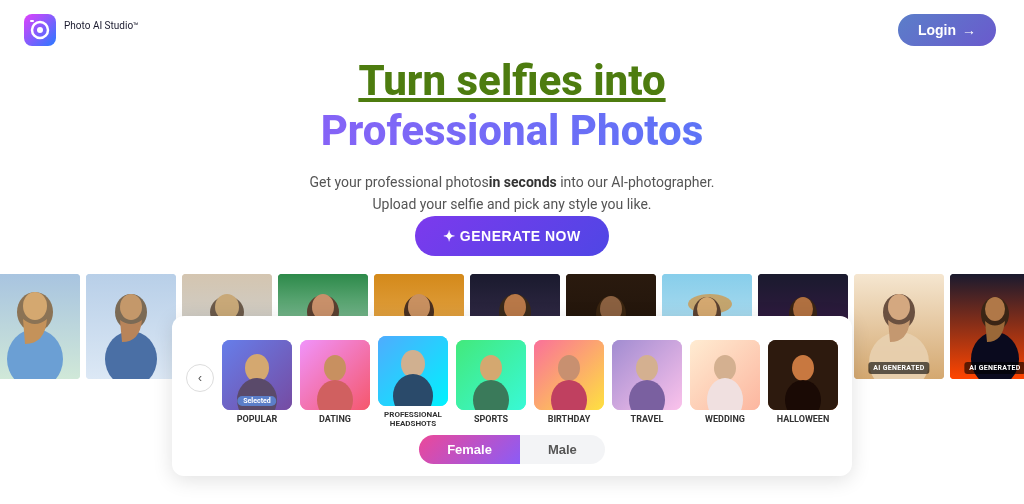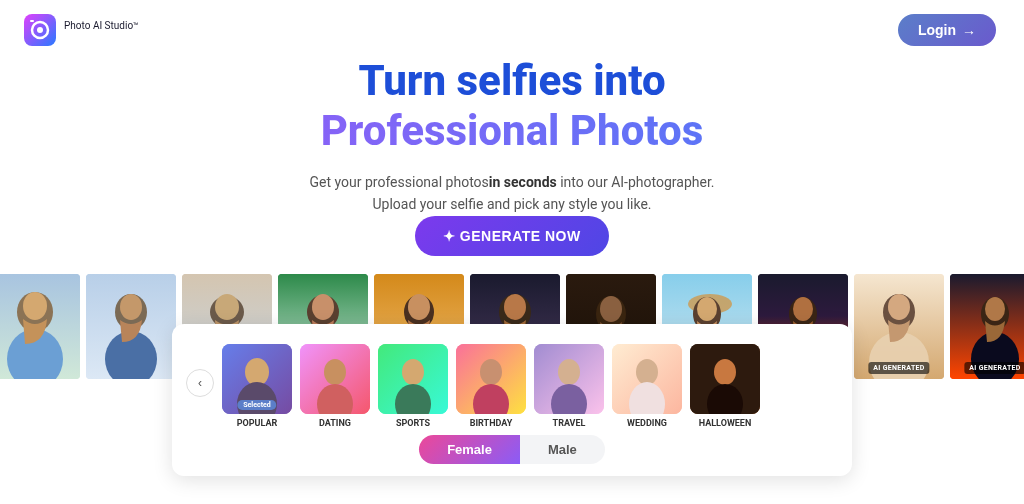--- a/index.html
+++ b/index.html
@@ -56,22 +56,23 @@
     }
 
     
     .hero {
       text-align: center;
       padding-top: 56px;
     }
     .hero-title-top {
       font-size: 42px;
       font-weight: 800;
-      color: #1d4ed8;
+      color: #4d7c0f;
       line-height: 1.2;
+      text-decoration: underline;
     }
     .hero-title-bottom {
       font-size: 42px;
       font-weight: 800;
       background: linear-gradient(90deg, #a855f7, #3b82f6);
       -webkit-background-clip: text;
       -webkit-text-fill-color: transparent;
       background-clip: text;
       line-height: 1.2;
     }
@@ -509,20 +510,36 @@
                   <stop offset="100%" stop-color="#f5576c"></stop>
                 </linearGradient>
               </defs>
             <ellipse cx="35" cy="28" rx="11" ry="13" fill="#c89060"></ellipse>
             <ellipse cx="35" cy="60" rx="18" ry="20" fill="#d06060"></ellipse>
           </svg>
         </div>
         <div class="style-card-label">DATING</div>
       </div>
 
+      <div class="style-card">
+        <div class="style-card-img sc-professional">
+          <svg viewBox="0 0 70 70" style="width:70px;height:70px;position:absolute;top:0;left:0;">
+            <rect width="70" height="70" fill="url(#sp3)"></rect>
+            <defs>
+                <linearGradient id="sp3" x1="0" y1="0" x2="1" y2="1">
+                  <stop offset="0%" stop-color="#4facfe"></stop>
+                  <stop offset="100%" stop-color="#00f2fe"></stop>
+                </linearGradient>
+              </defs>
+            <ellipse cx="35" cy="28" rx="12" ry="14" fill="#d0b090"></ellipse>
+            <ellipse cx="35" cy="60" rx="20" ry="22" fill="#2a4a6a"></ellipse>
+          </svg>
+        </div>
+        <div class="style-card-label" style="font-size:8px;">PROFESSIONAL HEADSHOTS</div>
+      </div>
 
       <div class="style-card">
         <div class="style-card-img sc-sports">
           <svg viewBox="0 0 70 70" style="width:70px;height:70px;position:absolute;top:0;left:0;">
             <rect width="70" height="70" fill="url(#sp4)"></rect>
             <defs>
                 <linearGradient id="sp4" x1="0" y1="0" x2="1" y2="1">
                   <stop offset="0%" stop-color="#43e97b"></stop>
                   <stop offset="100%" stop-color="#38f9d7"></stop>
                 </linearGradient>

